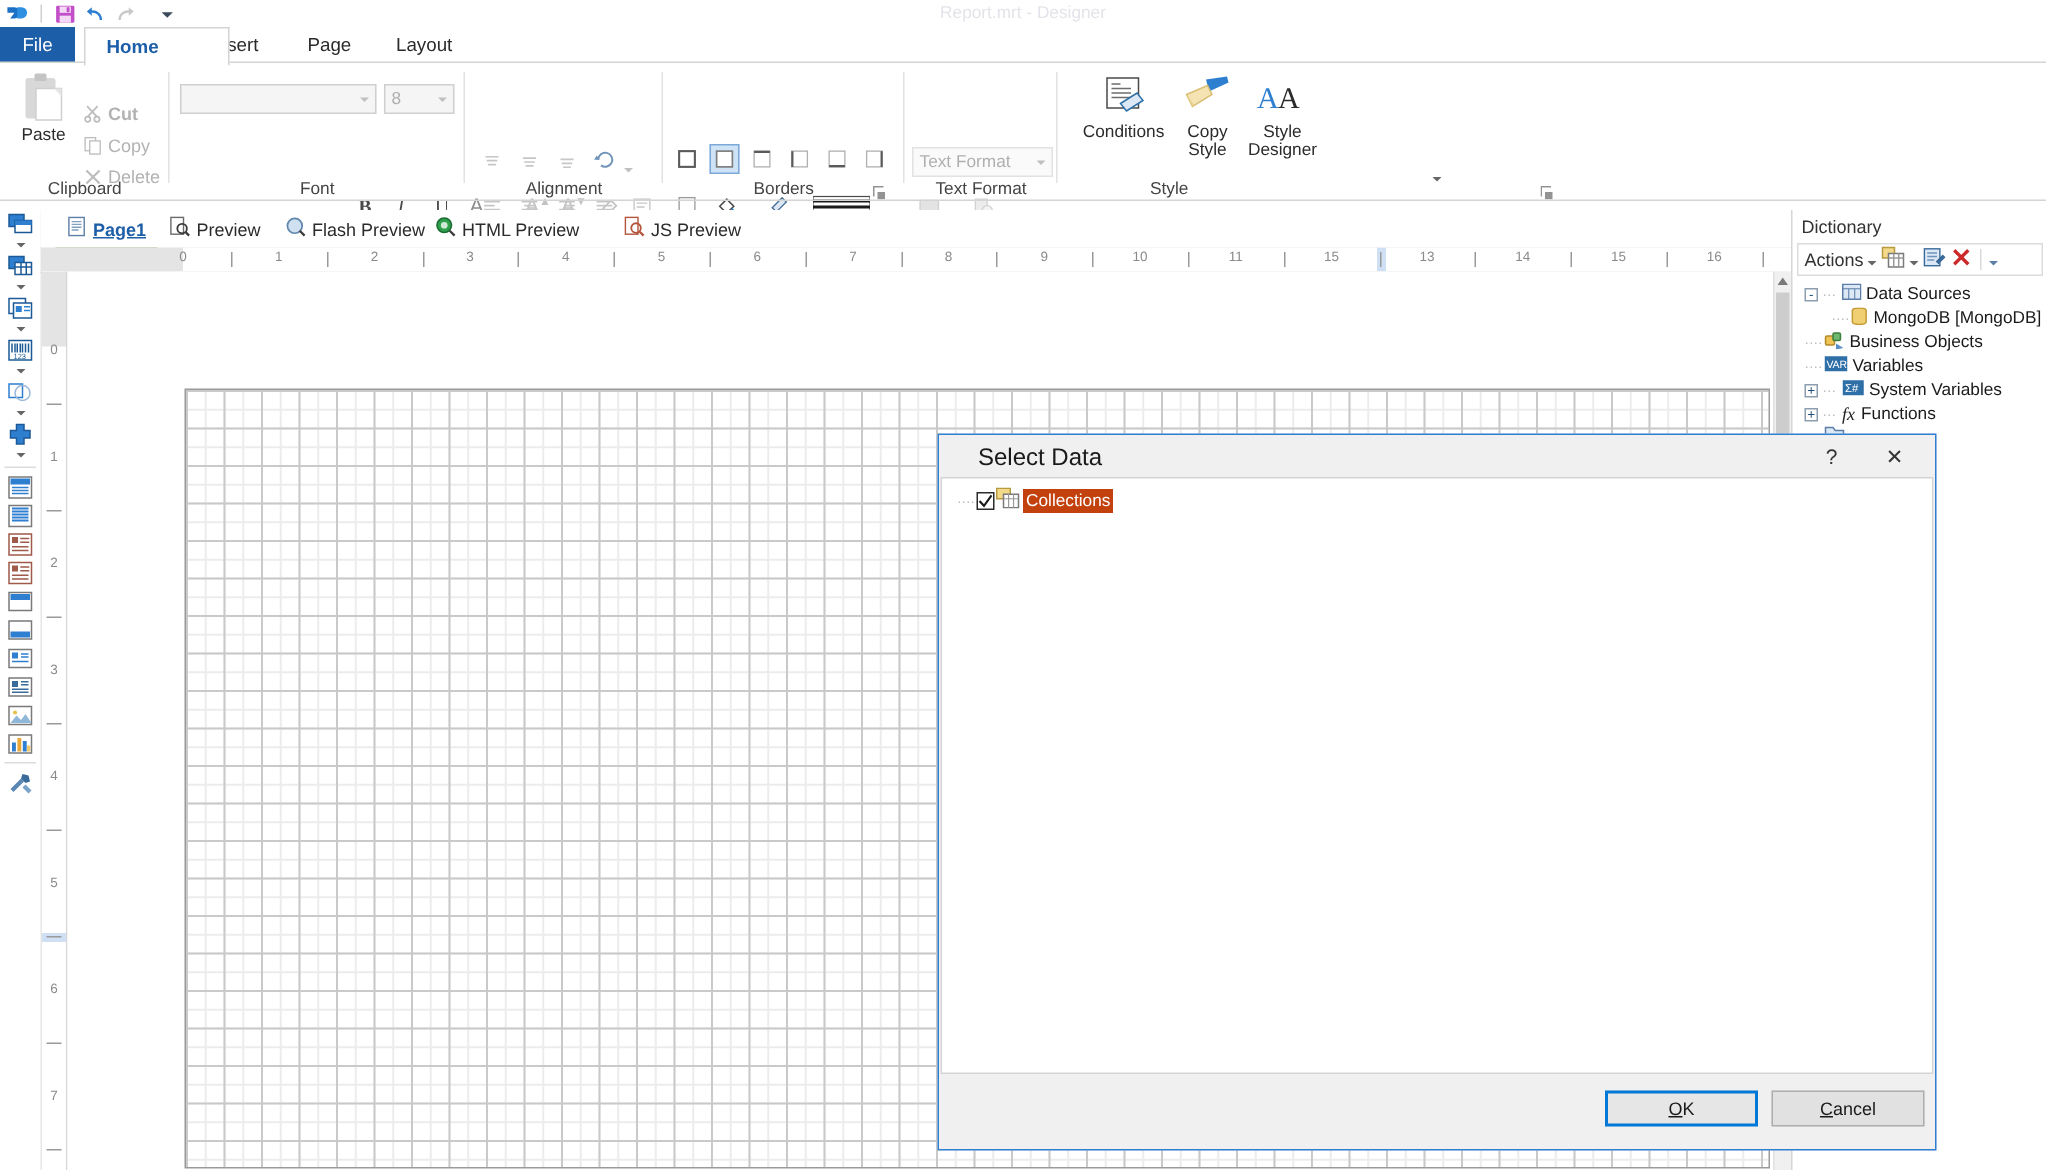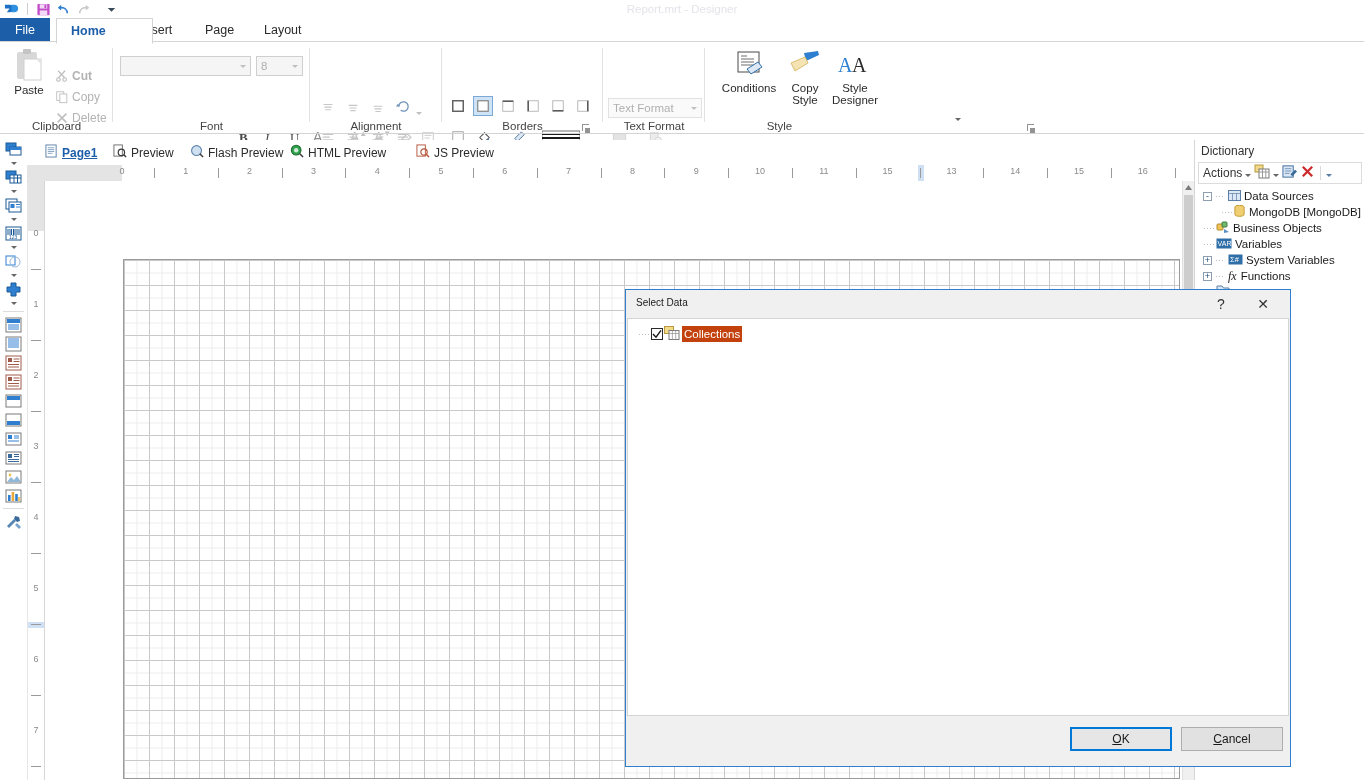--- a/index.html
+++ b/index.html
@@ -99,21 +99,21 @@
   .tree{position:absolute;left:4px;top:48px;width:166px;}
   .tnode{display:flex;align-items:center;height:16px;font-size:11.5px;color:#1a1a1a;white-space:nowrap;}
   .exp{width:9px;height:9px;border:1px solid #8c9eb0;background:#fff;display:inline-flex;
     align-items:center;justify-content:center;font-size:9px;line-height:7px;color:#21527b;margin-right:3px;box-sizing:border-box;}
   .dots{display:inline-block;width:13px;color:#b5b5b5;font-size:9px;}
 
   
   .overlaydlg{position:absolute;left:625px;top:289px;width:666px;height:478px;
     background:#f0f0f0;border:1px solid #2f7fd1;box-sizing:border-box;box-shadow:0 0 0 0 rgba(0,0,0,0);}
   .dlg-cap{position:absolute;left:0;top:0;width:664px;height:28px;background:#f0f0f0;}
-  .dlg-cap .t{position:absolute;left:10px;top:7px;font-size:10px;color:#1a1a1a;}
+  .dlg-cap .t{position:absolute;left:26px;top:7px;font-size:16px;color:#1a1a1a;}
   .dlg-btn{position:absolute;top:0;width:34px;height:28px;display:flex;align-items:center;justify-content:center;font-size:14px;color:#333;cursor:default;}
   .dlg-body{position:absolute;left:1px;top:28px;width:662px;height:398px;background:#fff;border:1px solid #d4d4d4;box-sizing:border-box;}
   .dlg-foot{position:absolute;left:1px;bottom:1px;width:662px;height:48px;background:#f0f0f0;}
   .pbtn{position:absolute;top:10px;height:24px;width:102px;box-sizing:border-box;
     background:#e1e1e1;border:1px solid #adadad;font-size:12px;color:#1a1a1a;
     display:flex;align-items:center;justify-content:center;cursor:default;}
   .pbtn.focus{border:2px solid #0078d7;background:#e6e6e6;}
   .pbtn u{text-decoration:underline;}
   .tree-row{display:flex;align-items:center;height:17px;margin:6px 0 0 10px;font-size:11.5px;}
   .cbx{width:12px;height:12px;border:1px solid #2b2b2b;background:#fff;display:inline-flex;

